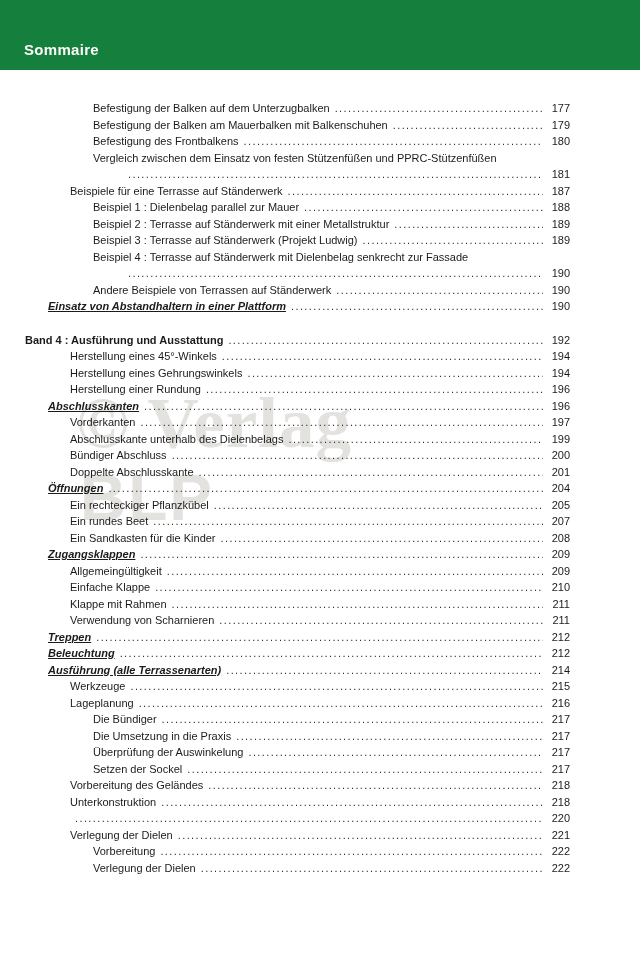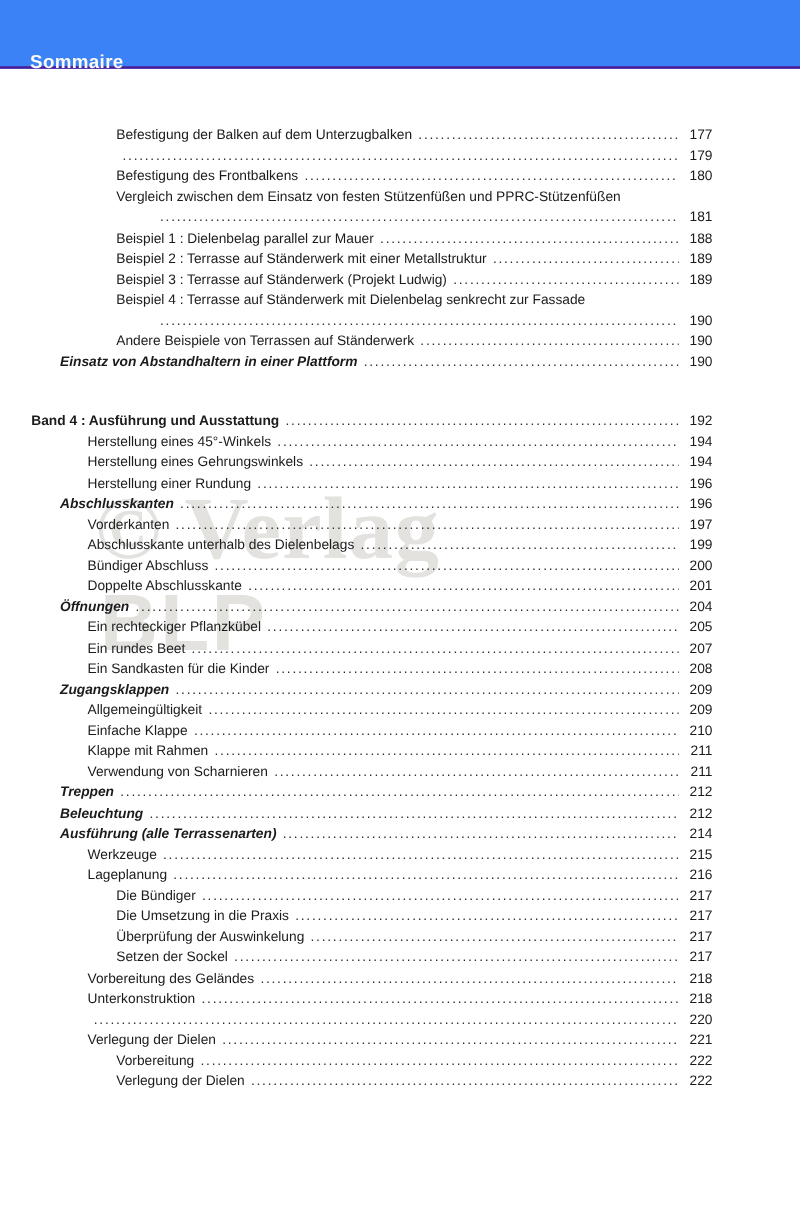--- a/index.html
+++ b/index.html
@@ -1,21 +1,21 @@
 <!DOCTYPE html>
 <html><head>
 <meta charset="utf-8">
 <style>
   html, body { margin:0; padding:0; background:#ffffff; }
   body { width:640px; height:972px; font-family:"Liberation Sans", sans-serif; }
   .page { position:relative; width:640px; height:972px; background:#ffffff; overflow:hidden; }
 
   .topbar {
-    position:absolute; top:0; left:0; width:640px; height:55px;
-    background:#3b82f6; border-bottom:2px solid #4c1d95; box-sizing:border-box;
+    position:absolute; top:0; left:0; width:640px; height:70px;
+    background:#15803d; border-bottom:2px solid #15803d; box-sizing:border-box;
   }
   .topbar .title {
     position:absolute; left:24px; top:42px; margin:0;
     font-size:15px; font-weight:bold; color:#fbfaf8; letter-spacing:0.3px; line-height:1;
   }
 
   .watermark { position:absolute; z-index:0; color:#e4e2df; font-weight:bold; pointer-events:none; }
   .wm-line1 { position:absolute; left:76px; top:388px; font-size:71px; line-height:1; letter-spacing:1px; white-space:nowrap;font-family:Liberation Serif, serif; }
   .wm-line2 { position:absolute; left:80px; top:466px; font-size:64px; line-height:1; letter-spacing:2px; white-space:nowrap; }
 
@@ -37,22 +37,22 @@
   }
   .row .pg { white-space:nowrap; min-width:21px; text-align:right; }
 
   .lvl0 { padding-left:0; }
   .lvl1 { padding-left:23px; }
   .lvl2 { padding-left:45px; }
   .lvl3 { padding-left:68px; }
   .cont { padding-left:98px; }
 
   .style-band .t { font-weight:bold; }
-  .style-section .t { font-weight:bold; font-style:italic; }
-  .gap-before { margin-top:31px;align-items:flex-end; }
+  .style-section .t { font-weight:bold; font-style:italic;text-decoration:underline; }
+  .gap-before { margin-top:17px;align-items:flex-end; }
 </style>
 </head>
 <body>
 
 <div class="page">
 
   <header class="topbar">
     <h1 class="title">Sommaire</h1>
   </header>
 
@@ -61,34 +61,40 @@
     <div class="wm-line2">BLP</div>
   </div>
 
   <main class="toc">
       <div class="row lvl3">
         <span class="t">Befestigung der Balken auf dem Unterzugbalken</span>
         <span class="dots"></span>
         <span class="pg">177</span>
       </div>
       <div class="row lvl3">
+        <span class="t">Befestigung der Balken am Mauerbalken mit Balkenschuhen</span>
         <span class="dots"></span>
         <span class="pg">179</span>
       </div>
       <div class="row lvl3">
         <span class="t">Befestigung des Frontbalkens</span>
         <span class="dots"></span>
         <span class="pg">180</span>
       </div>
       <div class="row lvl3">
         <span class="t">Vergleich zwischen dem Einsatz von festen Stützenfüßen und PPRC-Stützenfüßen</span>
       </div>
       <div class="row cont">
         <span class="dots"></span>
         <span class="pg">181</span>
+      </div>
+      <div class="row lvl2">
+        <span class="t">Beispiele für eine Terrasse auf Ständerwerk</span>
+        <span class="dots"></span>
+        <span class="pg">187</span>
       </div>
       <div class="row lvl3">
         <span class="t">Beispiel 1 : Dielenbelag parallel zur Mauer</span>
         <span class="dots"></span>
         <span class="pg">188</span>
       </div>
       <div class="row lvl3">
         <span class="t">Beispiel 2 : Terrasse auf Ständerwerk mit einer Metallstruktur</span>
         <span class="dots"></span>
         <span class="pg">189</span>

